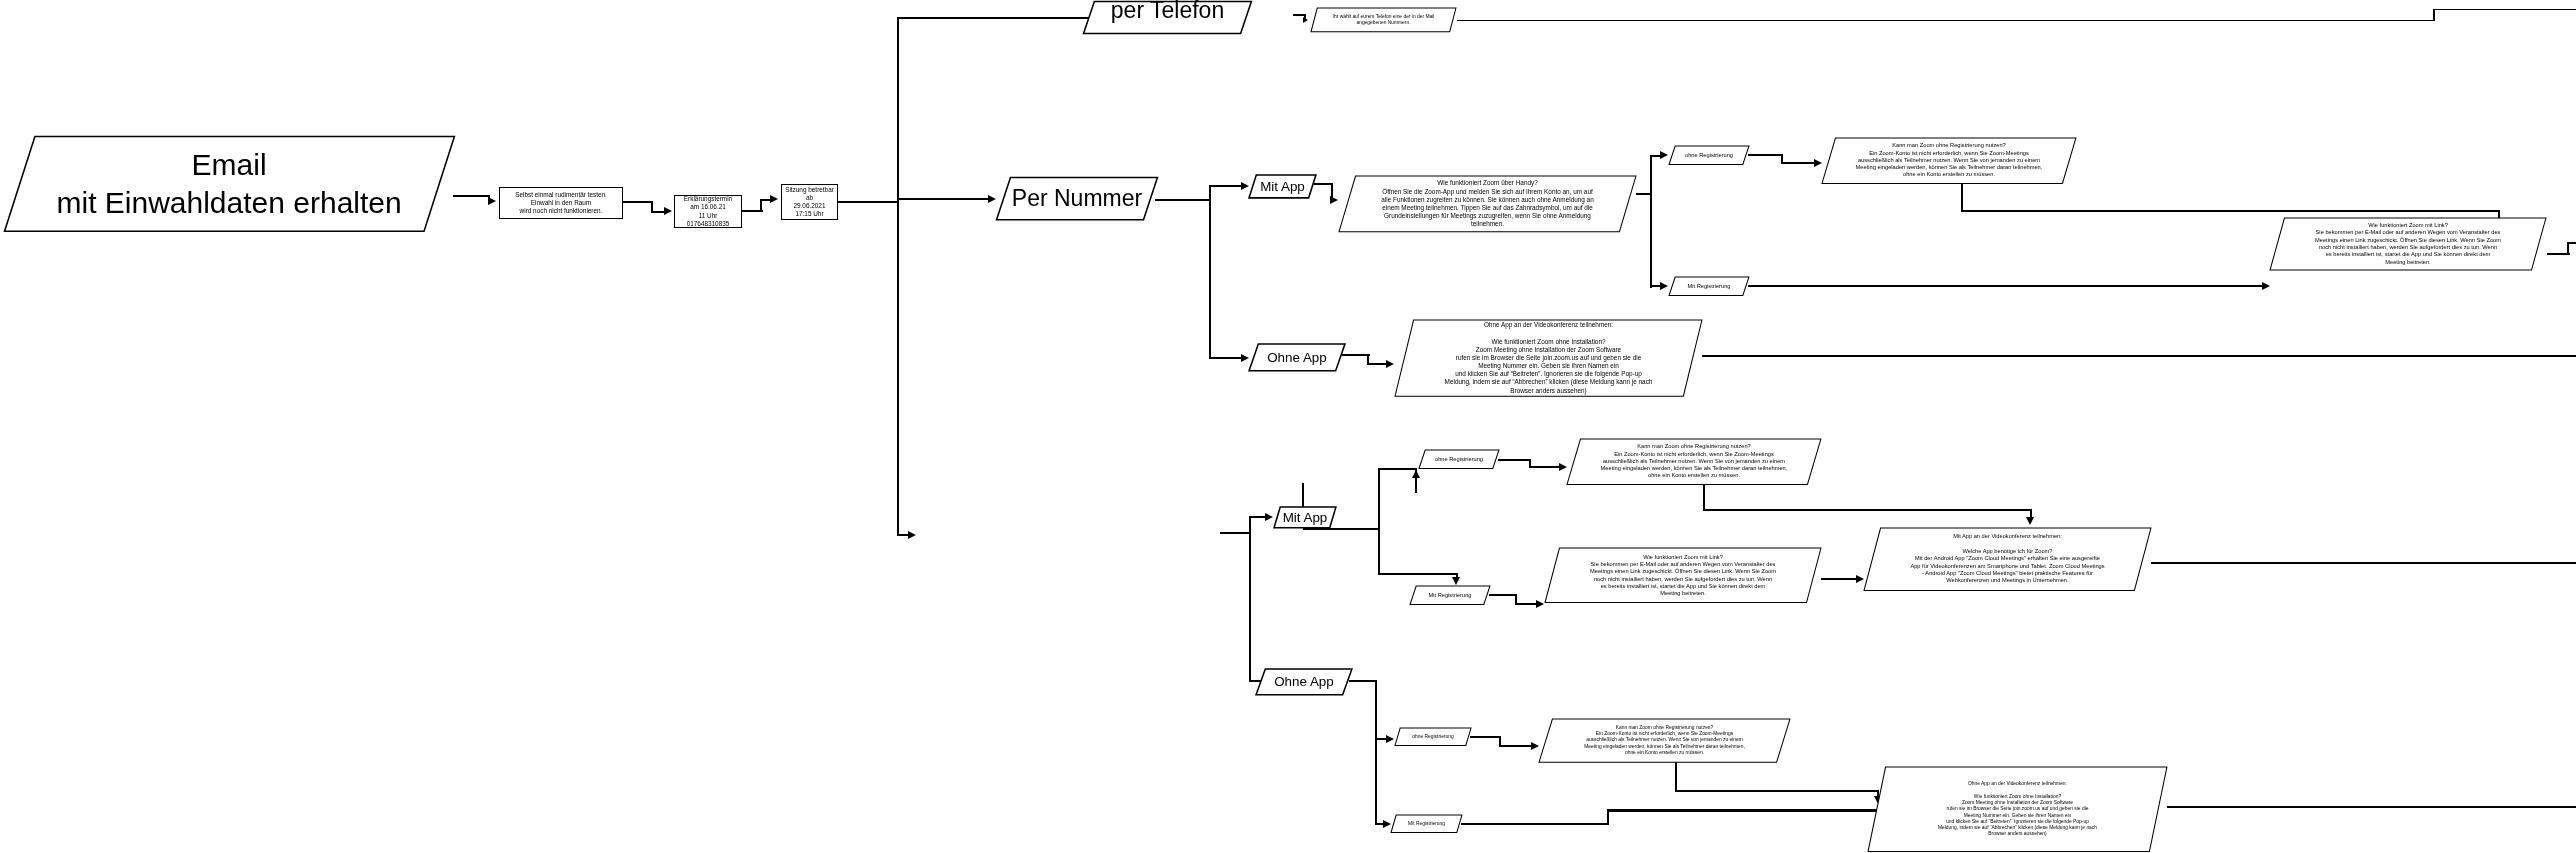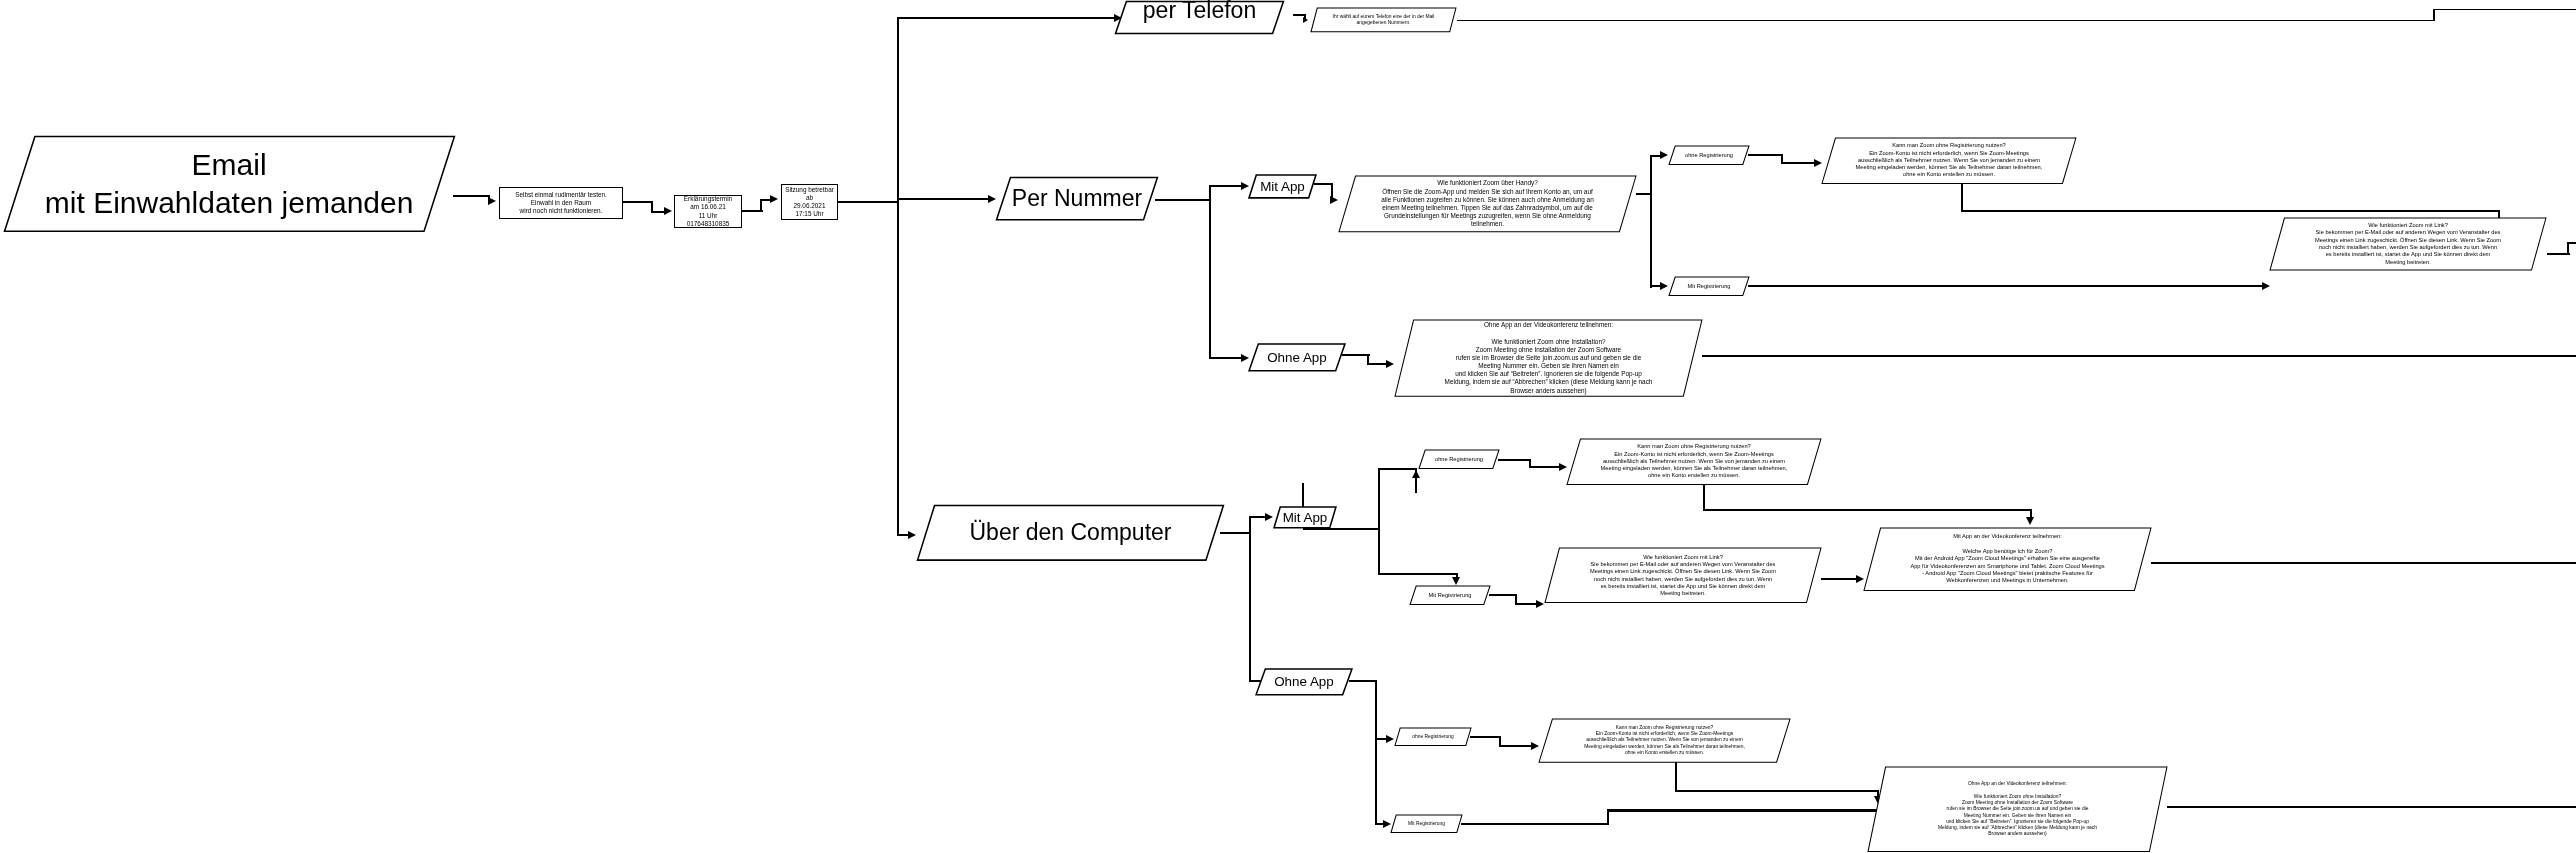--- a/index.html
+++ b/index.html
@@ -96,21 +96,21 @@
 </head>
 <body>
 
 <div id="canvas">
 
   <div class="node para t-xxl" style="left:2.6px; top:135px; width:453px; height:98px;">
     <svg class="para-shape" viewBox="0 0 880 190" preserveAspectRatio="none">
       <polygon points="62,3 877,3 818,187 3,187" fill="#ffffff" stroke="#000000" stroke-width="3"></polygon>
     </svg>
     <span class="para-text">Email
-mit Einwahldaten jemanden</span>
+mit Einwahldaten erhalten</span>
   </div>
 
   <div class="ln lnh" style="left:453px; top:195px; width:37px; height:2.1px;"></div>
   <div class="ln lnv" style="left:488px; top:195px; width:2.1px; height:7.7px;"></div>
   <div class="arrow right" style="left:488px; top:197px;"></div>
 
   <div class="node rect t-s" style="left:499px; top:187px; width:124px; height:32px;">
     <span>Selbst einmal rudimentär testen.
 Einwahl in den Raum
 wird noch nicht funktionieren.</span>
@@ -139,21 +139,21 @@
 29.06.2021
 17:15 Uhr</span>
   </div>
 
   <div class="ln lnh" style="left:837px; top:201px; width:62px; height:2.1px;"></div>
   <div class="ln lnv" style="left:897px; top:17px; width:2.1px; height:519px;"></div>
 
   <div class="ln lnh" style="left:897px; top:17px; width:221px; height:2.1px;"></div>
   <div class="arrow right" style="left:1114px; top:14px;"></div>
 
-  <div class="node para t-xl" style="left:1114px; top:0px; width:171px; height:21px;">
+  <div class="node para t-xl" style="left:1082px; top:0px; width:171px; height:21px;">
     <svg class="para-shape" viewBox="0 0 332 68" preserveAspectRatio="none">
       <polygon points="24,3 329,3 308,65 3,65" fill="#ffffff" stroke="#000000" stroke-width="3"></polygon>
     </svg>
     <span class="para-text">per Telefon</span>
   </div>
 
   <div class="ln lnh" style="left:1293px; top:14.4px; width:12.4px; height:1.5px;"></div>
   <div class="ln lnv" style="left:1304px; top:14.4px; width:1.5px; height:6.2px;"></div>
   <div class="arrow right" style="left:1303px; top:16.5px; border-top-width:3.1px; border-bottom-width:3.1px; border-left-width:5.7px;"></div>
 
@@ -298,26 +298,20 @@
 und klicken Sie auf “Beitreten”. Ignorieren sie die folgende Pop-up
 Meldung, indem sie auf “Abbrechen” klicken (diese Meldung kann je nach
 Browser anders aussehen)</span>
   </div>
 
   <div class="ln lnh" style="left:1702px; top:355px; width:1165px; height:2.1px;"></div>
 
   <div class="ln lnh" style="left:897px; top:534px; width:12.4px; height:2.1px;"></div>
   <div class="arrow right" style="left:908px; top:531px;"></div>
 
-  <div class="node para t-xl" style="left:916px; top:504px; width:309px; height:58px;">
-    <svg class="para-shape" viewBox="0 0 600 112" preserveAspectRatio="none">
-      <polygon points="36,3 597,3 563,109 3,109" fill="#ffffff" stroke="#000000" stroke-width="3"></polygon>
-    </svg>
-    <span class="para-text">Über den Computer</span>
-  </div>
 
   <div class="ln lnh" style="left:1220px; top:532px; width:31px; height:2.1px;"></div>
   <div class="ln lnv" style="left:1249px; top:516px; width:2.1px; height:166px;"></div>
 
   <div class="ln lnh" style="left:1249px; top:516px; width:18.5px; height:2.1px;"></div>
   <div class="arrow right" style="left:1265px; top:513px;"></div>
 
   <div class="node para t-l" style="left:1273px; top:506px; width:64px; height:23px;">
     <svg class="para-shape" viewBox="0 0 124 44" preserveAspectRatio="none">
       <polygon points="14,2 122,2 110,42 2,42" fill="#ffffff" stroke="#000000" stroke-width="3"></polygon>

